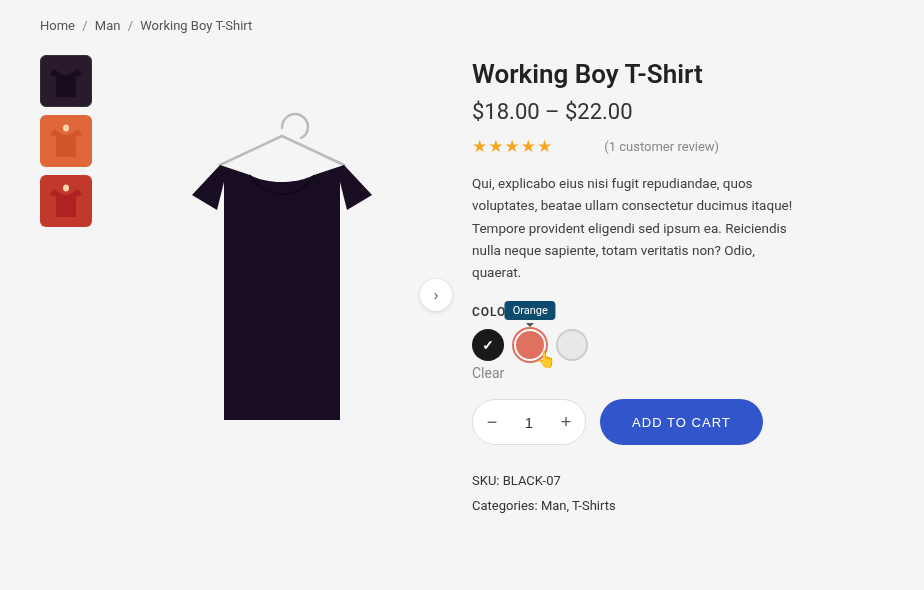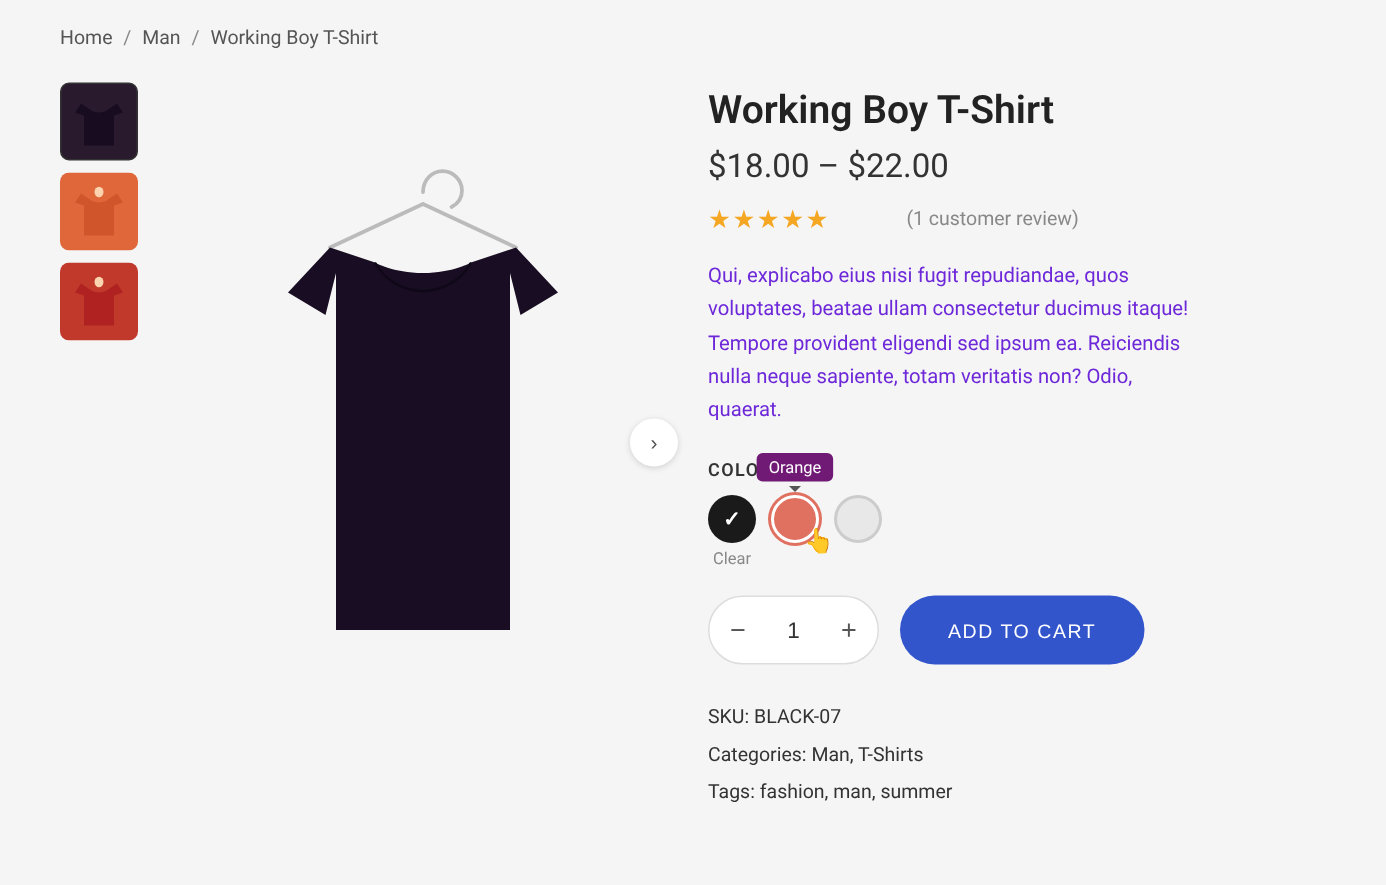--- a/index.html
+++ b/index.html
@@ -121,21 +121,21 @@
       color: #f5a623;
       font-size: 17px;
     }
     .review-count {
       font-size: 13px;
       color: #888;
       margin-left: 44px;
     }
     .description {
       font-size: 13.5px;
-      color: #6d28d9;
+      color: #404040;
       line-height: 1.65;
       margin-bottom: 22px;
       max-width: 420px;
     }
     .color-section {
       margin-bottom: 18px;
     }
     .color-label {
       font-size: 12px;
       font-weight: 600;
@@ -169,21 +169,21 @@
     .swatch-check {
       position: absolute;
       top: 50%;
       left: 50%;
       transform: translate(-50%, -50%);
       color: white;
       font-size: 14px;
       font-weight: bold;
     }
     .swatch-label {
-      font-size: 11px;
+      font-size: 14px;
       color: #888;
     }
     
     .swatch.orange-hover {
       position: relative;
     }
 
     .selected-price {
       font-size: 20px;
       font-weight: 500;
@@ -330,21 +330,21 @@
               <span class="swatch-check">✓</span>
             </div>
             <span class="swatch-label">Clear</span>
           </div>
 
           <div class="swatch-wrap" style="position:relative; margin-top:0;">
             <div style="position:relative;">
               <div class="swatch orange-hover" style="background:#e07060; width:32px; height:32px; border-radius:50%; cursor:pointer; border:2px solid white; box-shadow:0 0 0 2px #e07060;">
               </div>
 
-              <div style="position:absolute; top:-28px; left:50%; transform:translateX(-50%); background:#701a75; color:white; font-size:11px; padding:3px 8px; border-radius:4px; white-space:nowrap; z-index:10;">Orange</div>
+              <div style="position:absolute; top:-28px; left:50%; transform:translateX(-50%); background:#0c4a6e; color:white; font-size:11px; padding:3px 8px; border-radius:4px; white-space:nowrap; z-index:10;">Orange</div>
 
               <div style="position:absolute; top:-6px; left:50%; transform:translateX(-50%); width:0; height:0; border-left:4px solid transparent; border-right:4px solid transparent; border-top:4px solid #555; z-index:10;"></div>
 
               <div style="position:absolute; bottom:-8px; right:-10px; font-size:16px; pointer-events:none;">👆</div>
             </div>
           </div>
 
           <div class="swatch-wrap">
             <div class="swatch white"></div>
           </div>
@@ -364,21 +364,17 @@
 
       <div class="product-meta">
         <div>
           <span>SKU:</span>
           <span> <span>BLACK-07</span></span>
         </div>
         <div>
           <span>Categories:</span>
           <span> <span>Man, T-Shirts</span></span>
         </div>
-        <div>
-          <span>Tags:</span>
-          <span> <span>fashion, man, summer</span></span>
-        </div>
       </div>
 
     </div>
   </div>
 </div>
 
 </body></html>

